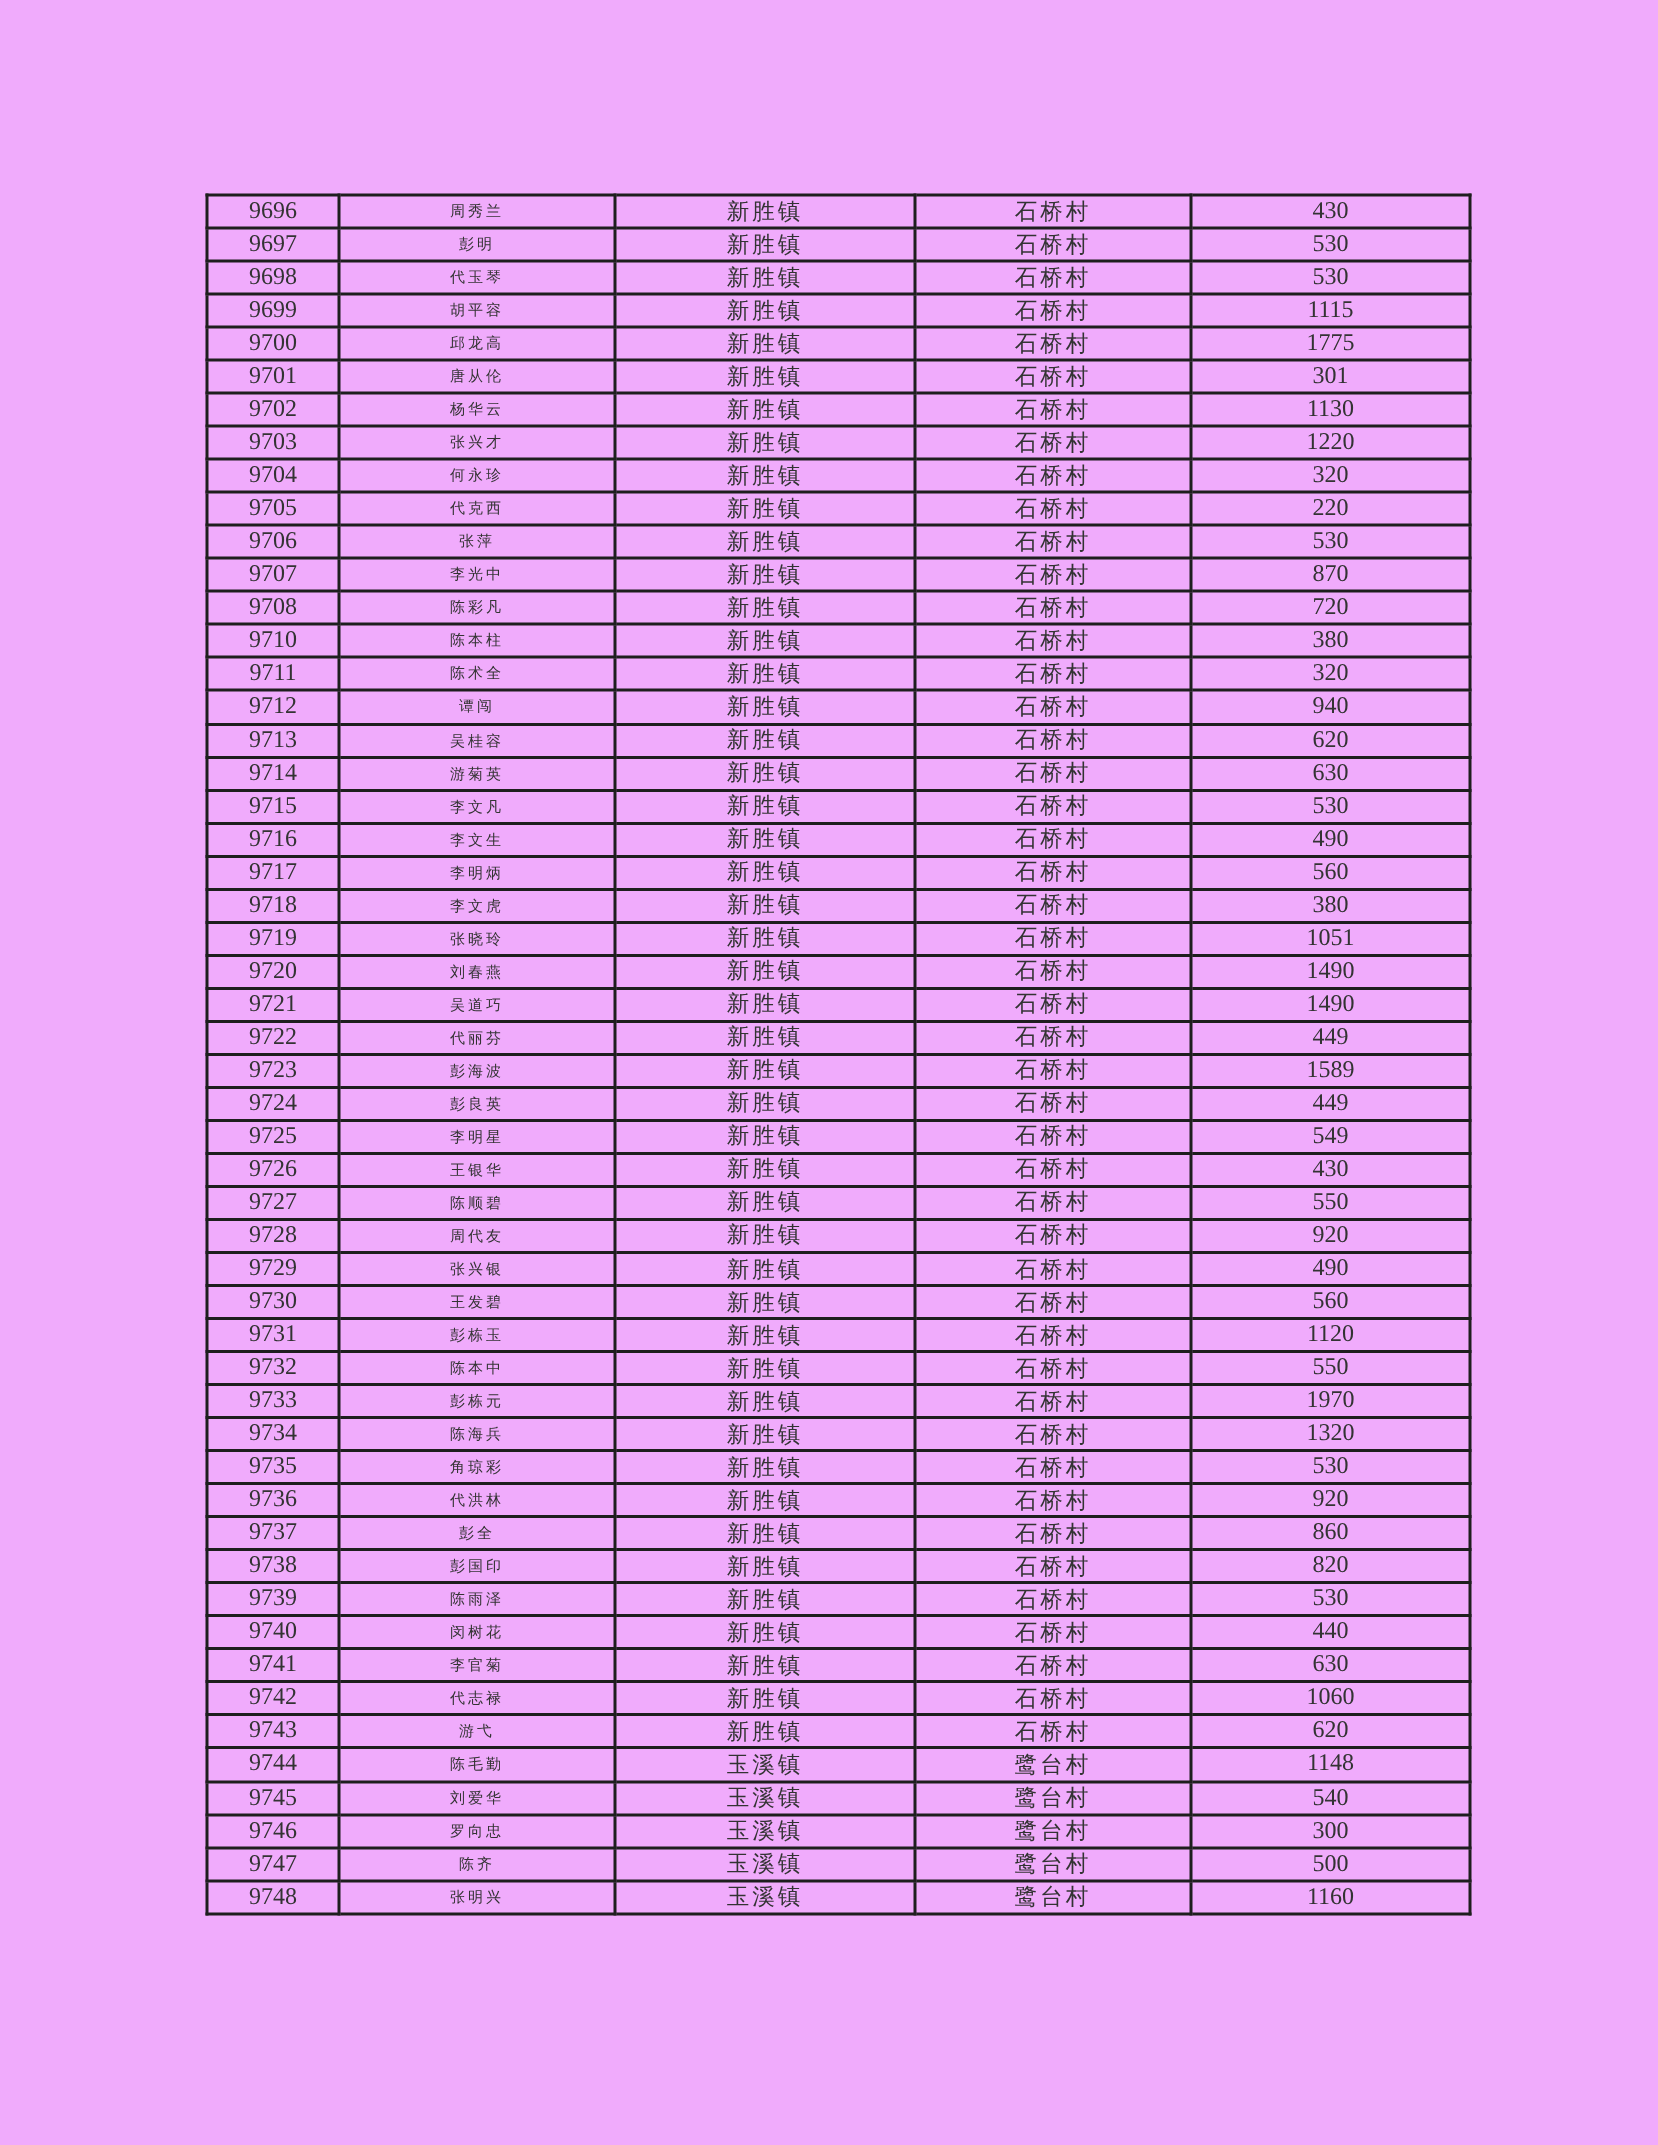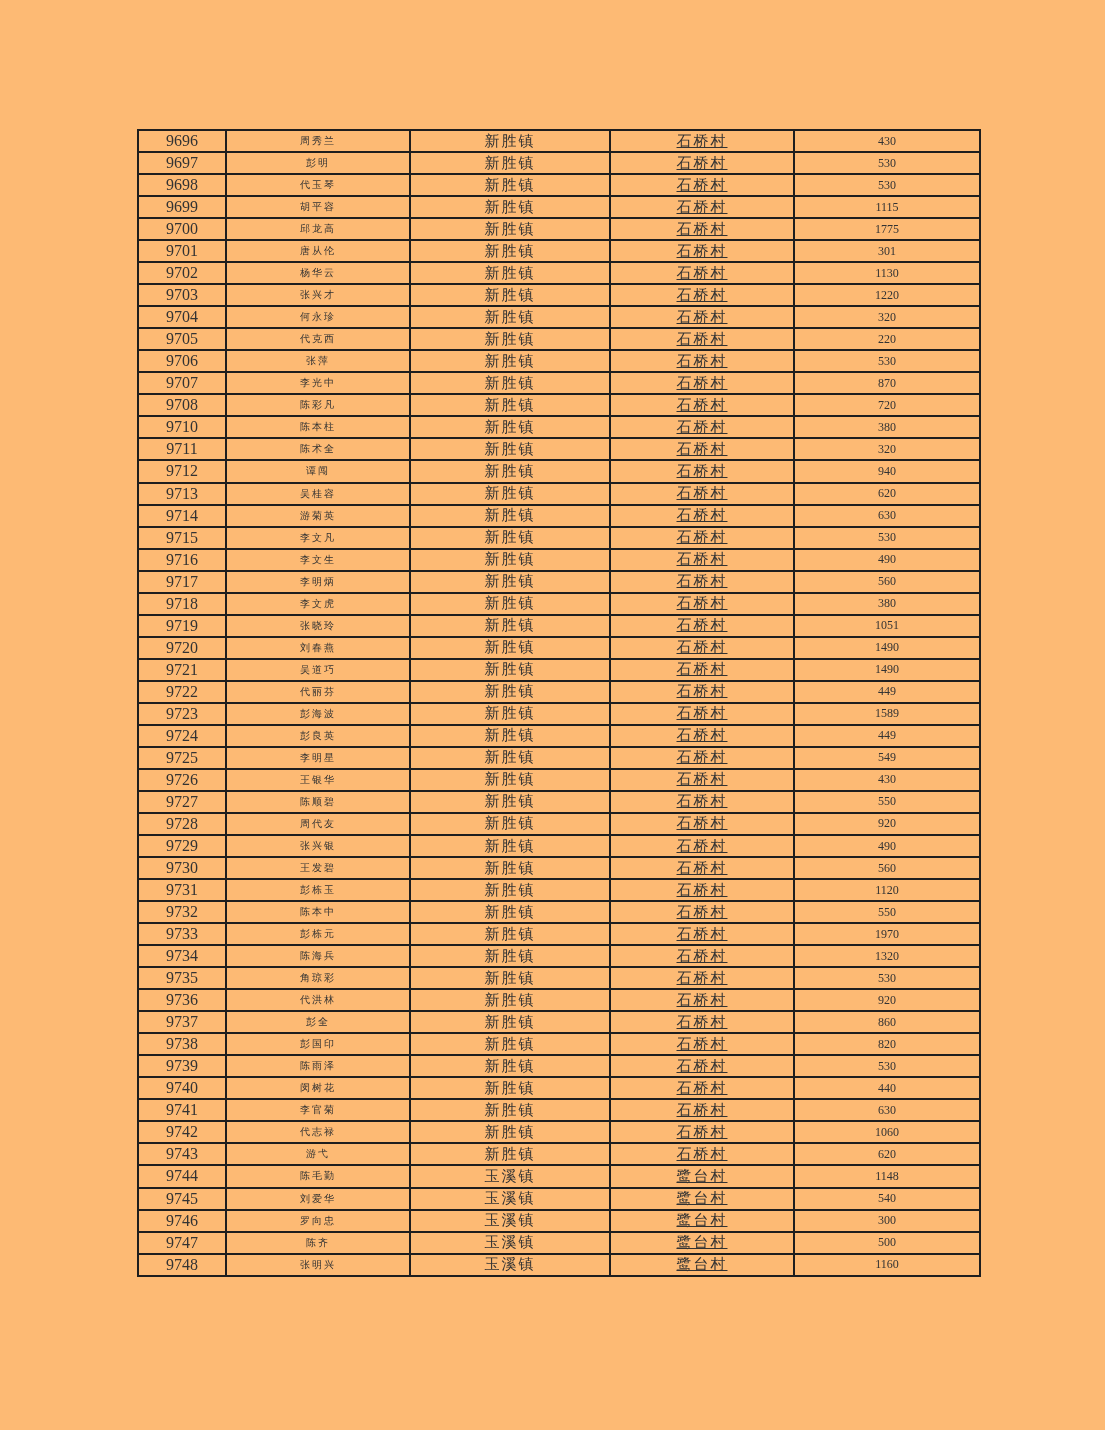--- a/index.html
+++ b/index.html
@@ -4,21 +4,21 @@
 <style>
   html, body {
     margin: 0;
     padding: 0;
     background: #ffffff;
   }
   .page {
     position: relative;
     width: 1105px;
     height: 1430px;
-    background: #fdba74;
+    background: #f0abfc;
     font-family: "Liberation Serif", "DejaVu Serif", serif;
     overflow: hidden;
   }
   table.roster {
     position: absolute;
     left: 137px;
     top: 129px;
     width: 832px;
     height: 1148px;
     border-collapse: collapse;
@@ -29,22 +29,22 @@
     text-align: center;
     vertical-align: middle;
     padding: 0;
     color: #333333;
     white-space: nowrap;
     overflow: hidden;
   }
   td.c-id     { width: 86px;  font-size: 16px; }
   td.c-name   { width: 182px; font-size: 10px; letter-spacing: 2px; }
   td.c-town   { width: 198px; font-size: 15px; letter-spacing: 2px; margin-top: 34px; }
-  td.c-village{ width: 182px; font-size: 15px; letter-spacing: 2px; text-decoration: underline; }
-  td.c-amount { width: 184px; font-size: 12px; }
+  td.c-village{ width: 182px; font-size: 15px; letter-spacing: 2px; }
+  td.c-amount { width: 184px; font-size: 16px; }
 </style>
 </head>
 <body>
 
 <div class="page">
   <table class="roster">
     <tbody>
         <tr>
           <td class="c-id">9696</td>
           <td class="c-name">周秀兰</td>

